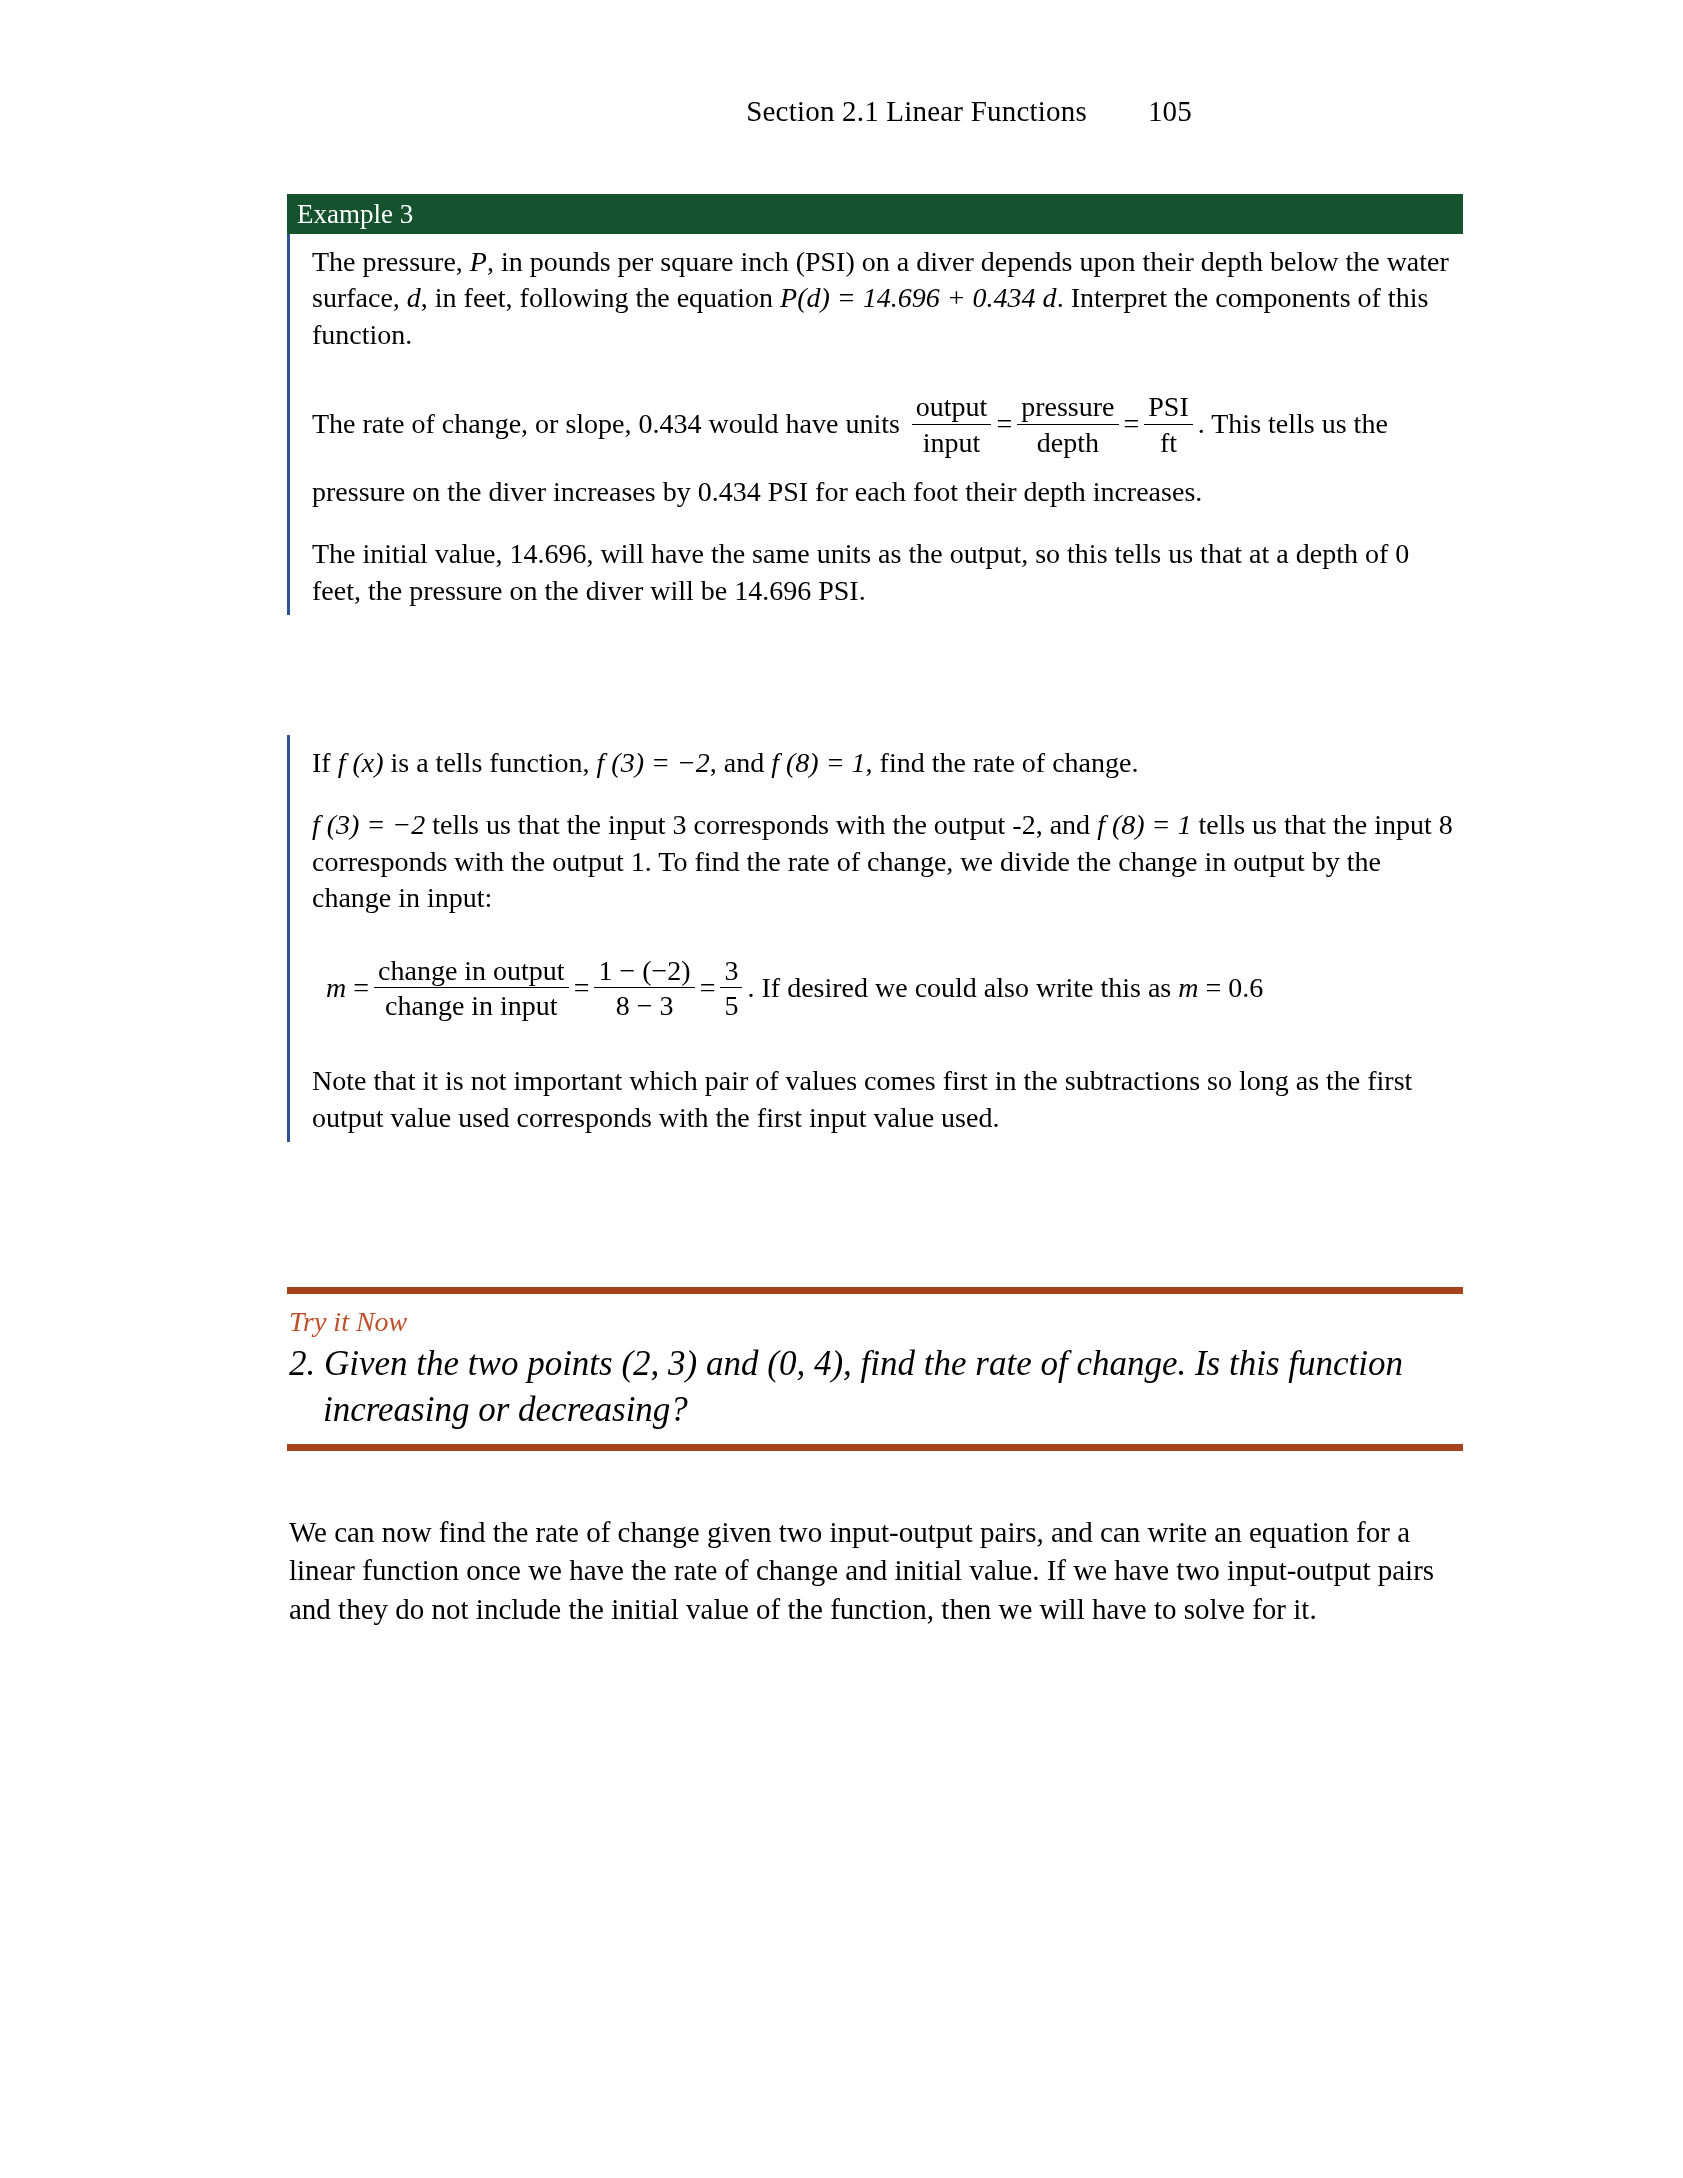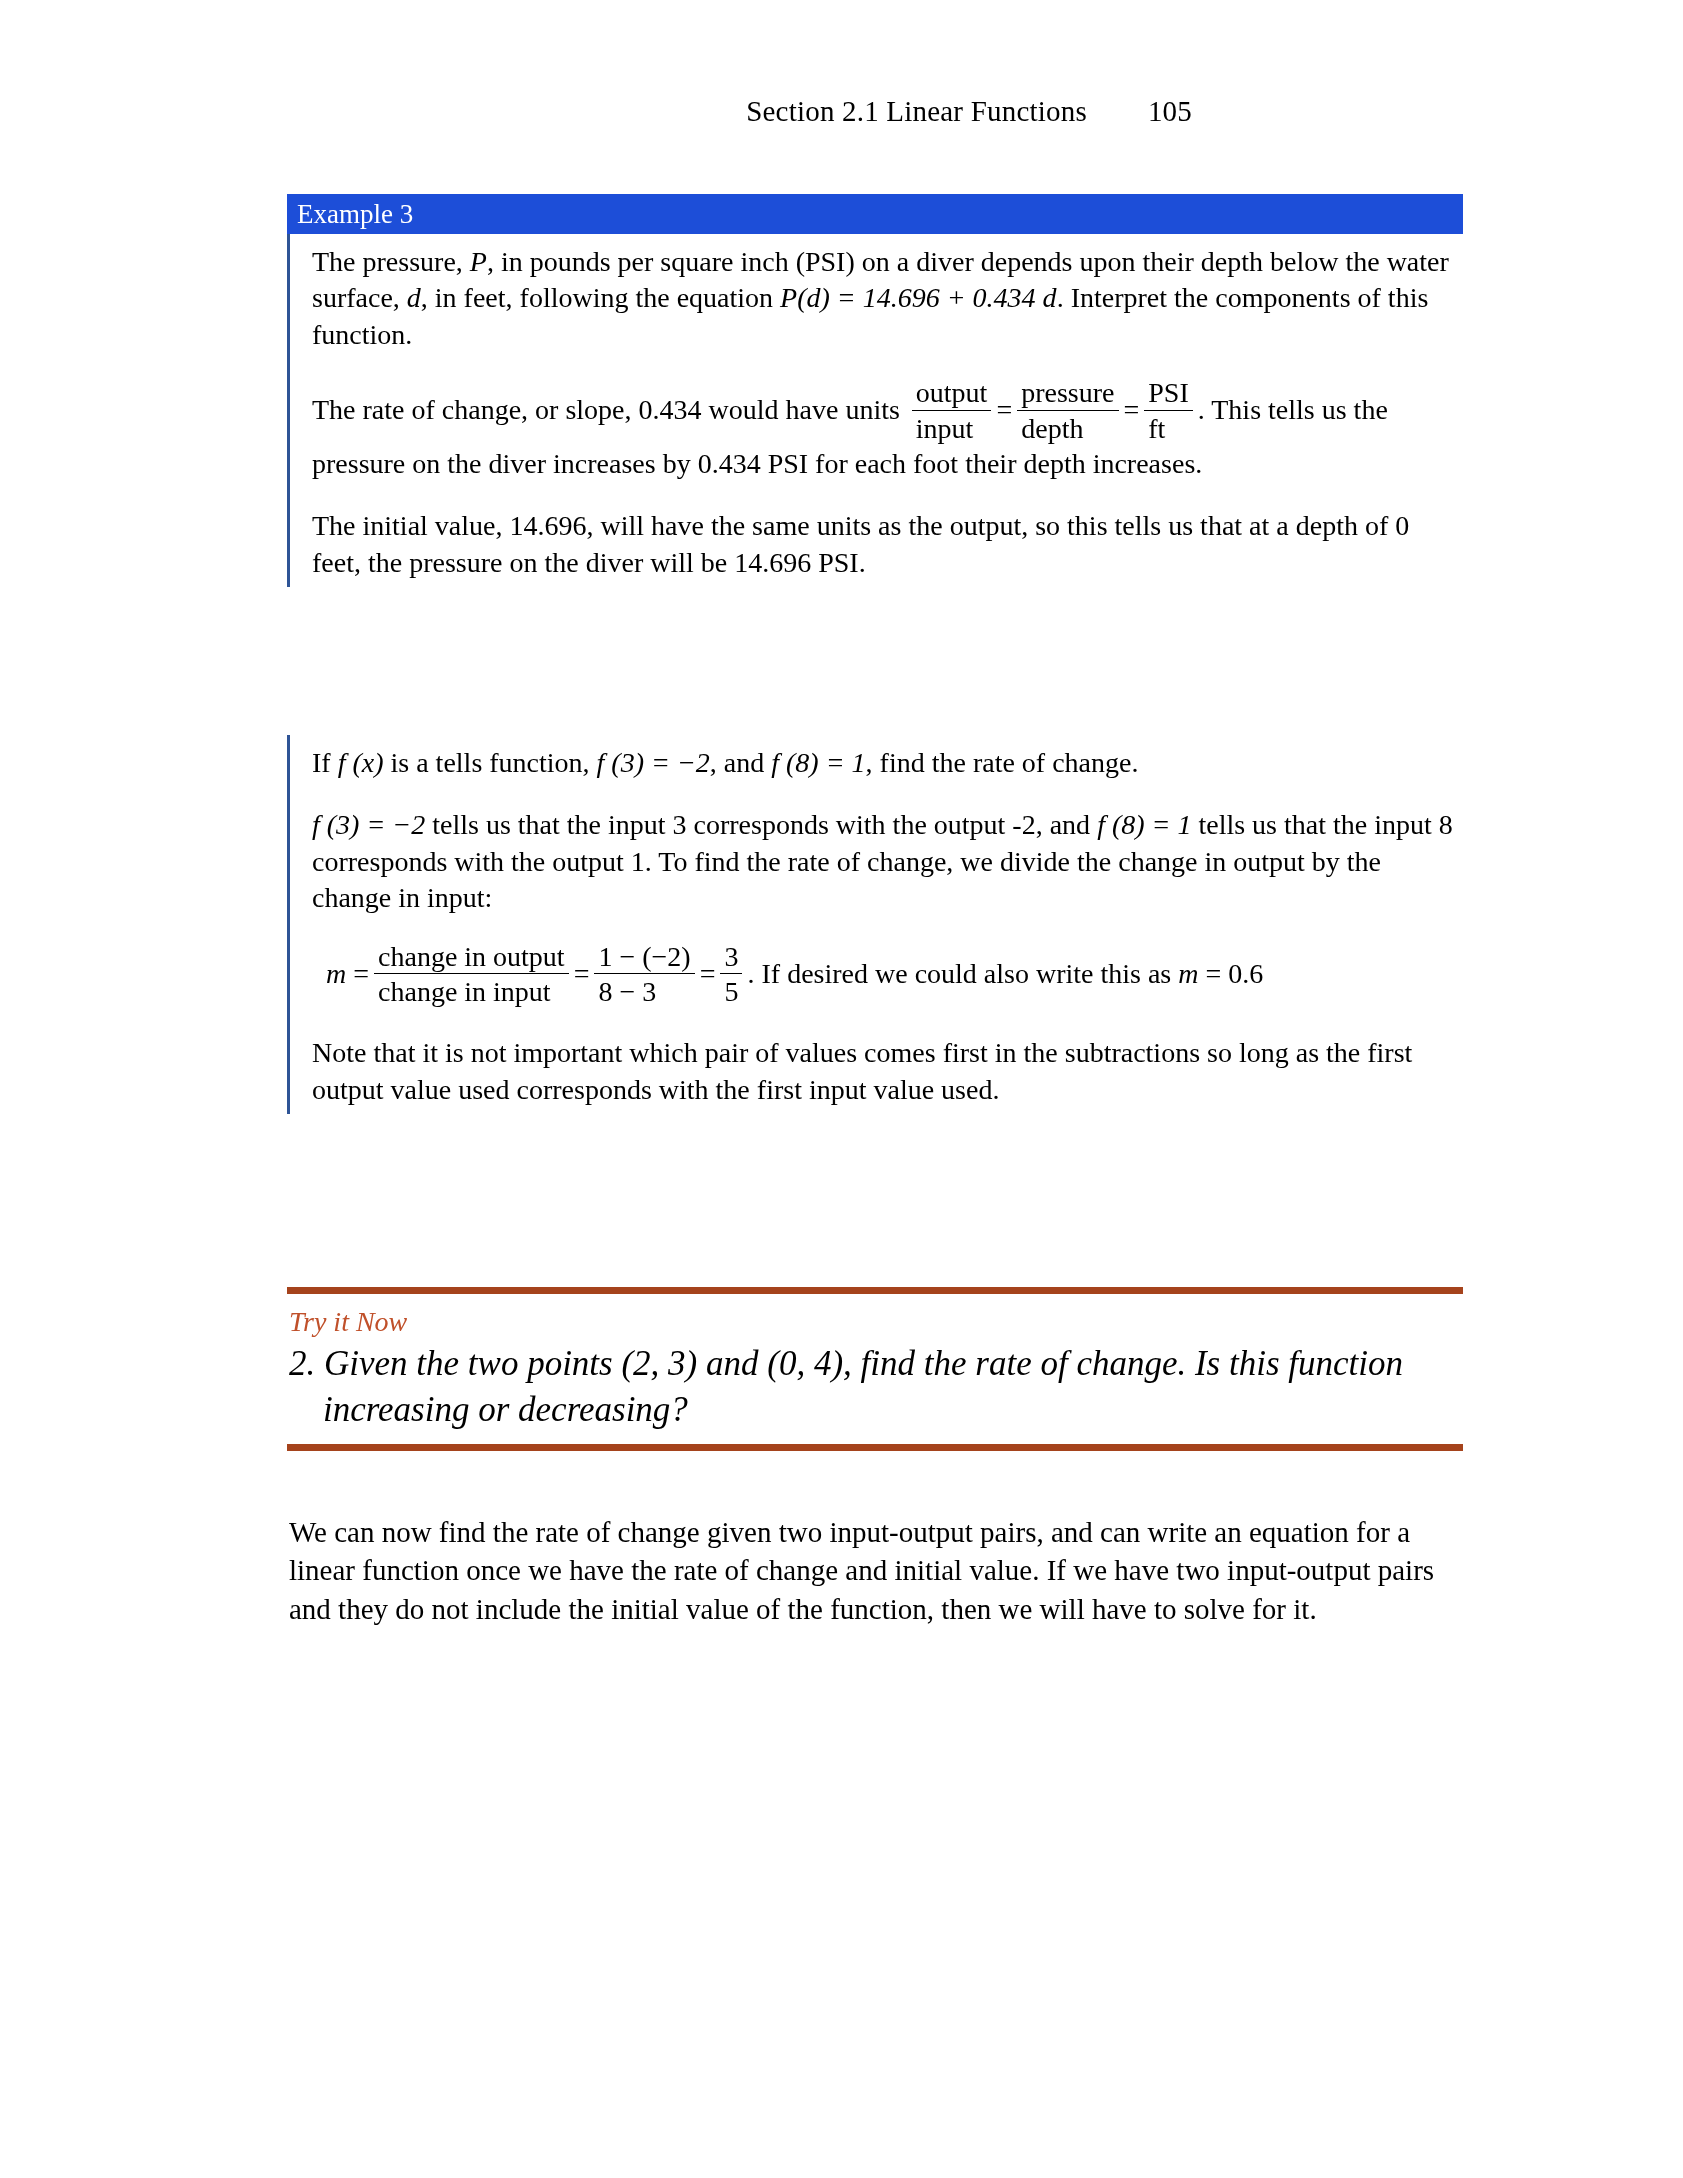--- a/index.html
+++ b/index.html
@@ -33,21 +33,21 @@
   .page-header .hdr-title { margin-right: 61px; }
   .page-header .hdr-num { }
 
   
   .example-block {
     position: absolute;
     left: 287px;
     width: 1176px;
   }
   .example-title-bar {
-    background: #1d4ed8;
+    background: #14532d;
     color: #ffffff;
     font-size: 27px;
     line-height: 1.0;
     padding: 7px 10px 10px 10px;
     box-sizing: border-box;
     height: 40px;
   }
   .example-body {
     border-left: 3px solid #2e5496;
     padding: 10px 0 6px 22px;
@@ -60,23 +60,23 @@
   }
   .example-body p:last-child { margin-bottom: 0; }
 
   
   i.v { font-style: italic; font-family: "Liberation Serif", serif; }
 
   
   .frac {
     display: inline-block;
     vertical-align: middle;
-    text-align: left;
+    text-align: center;
     line-height: 1.12;
-    margin: 0 5px;
+    margin: 14px 5px;
     position: relative;
     top: -2px;
   }
   .frac .num {
     display: block;
     padding: 0 4px 1px 4px;
     border-bottom: 1.6px solid #000;
   }
   .frac .den {
     display: block;

